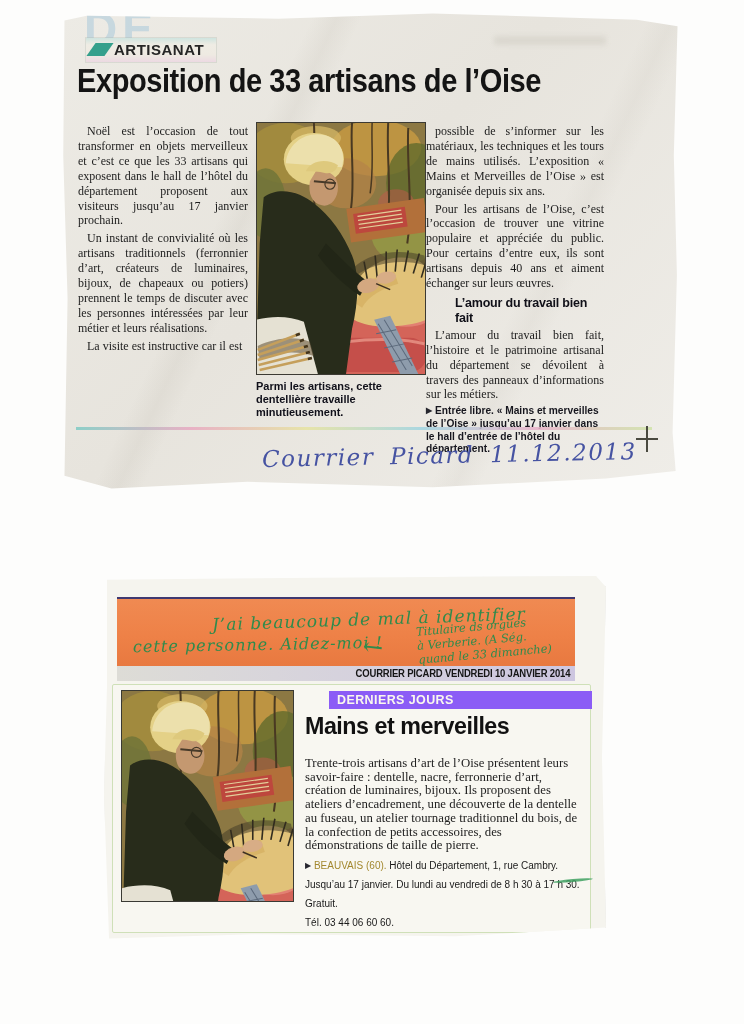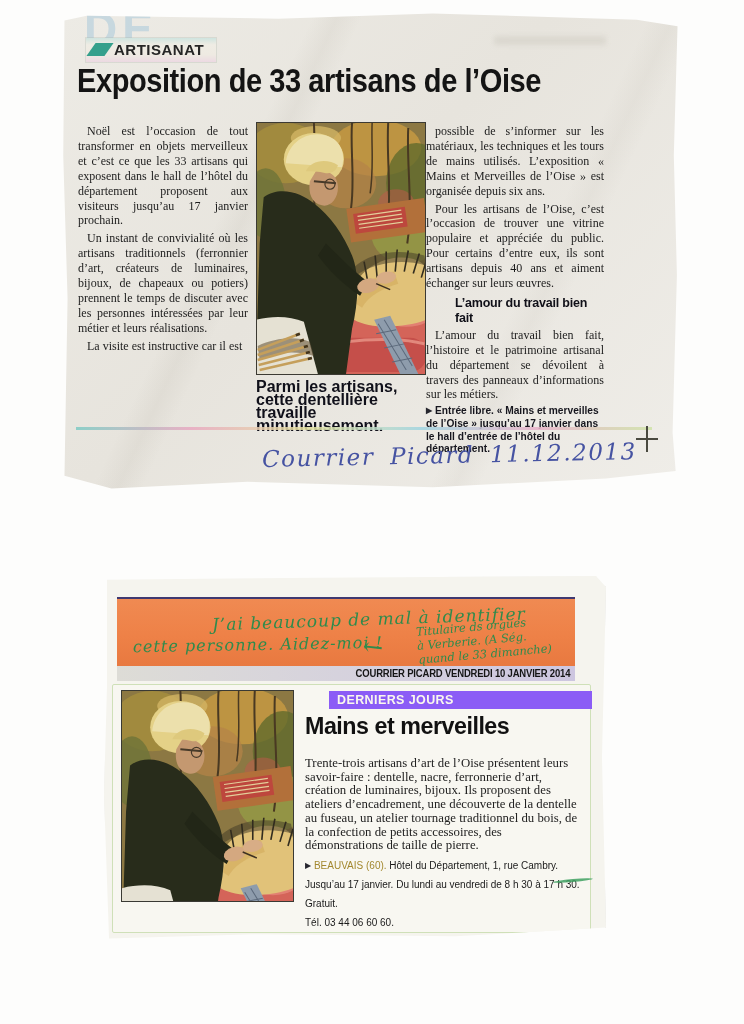--- a/index.html
+++ b/index.html
@@ -34,21 +34,21 @@
   .subhead{margin:5px 0 2px 0;font-family:"Liberation Sans",sans-serif;font-weight:bold;
        font-size:12.5px;letter-spacing:-.2px;color:#101018;padding-left:29px;}
   .note1{margin-top:5px;font-family:"Liberation Sans",sans-serif;font-weight:bold;
        font-size:10.2px;line-height:12.6px;text-align:left !important;text-indent:0 !important;
        color:#16161e;}
   .arrow{font-size:8px;color:#26262e;vertical-align:1px;}
   .photo1{position:absolute;left:178px;top:6px;width:170px;height:253px;margin:0;
        border:1px solid #3c3a33;box-sizing:border-box;background:#8d7a45;}
   .photo1 svg,.photo2 svg{display:block;width:100%;height:100%;}
   .caption1{position:absolute;left:178px;top:264px;width:170px;
-       font-weight:bold;font-size:16px;line-height:13px;color:#10101a;}
+       font-weight:bold;font-size:11px;line-height:13px;color:#10101a;}
   .rainbow{position:absolute;left:14px;top:415px;width:576px;height:3px;opacity:.85;
        background:linear-gradient(90deg,#7ecbc4,#e8a8c0,#e6e3a0,#9fd4e0,#e8b0c8,#cfe3a8);}
   .hw-blue{position:absolute;left:200px;top:430px;font-family:"DejaVu Serif",serif;
        font-style:italic;font-size:23px;letter-spacing:1.5px;word-spacing:7px;color:#4653a2;
        transform:rotate(-1.2deg);}
   .cropmark{position:absolute;left:574px;top:414px;width:22px;height:26px;}
   .cropmark .ch{position:absolute;left:0;top:12px;width:22px;height:1.5px;background:#4a4a40;}
   .cropmark .cv{position:absolute;left:10px;top:0;width:1.5px;height:26px;background:#4a4a40;}
   
   .clip2{position:absolute;left:104px;top:576px;width:502px;height:364px;background:#f5f4ee;

